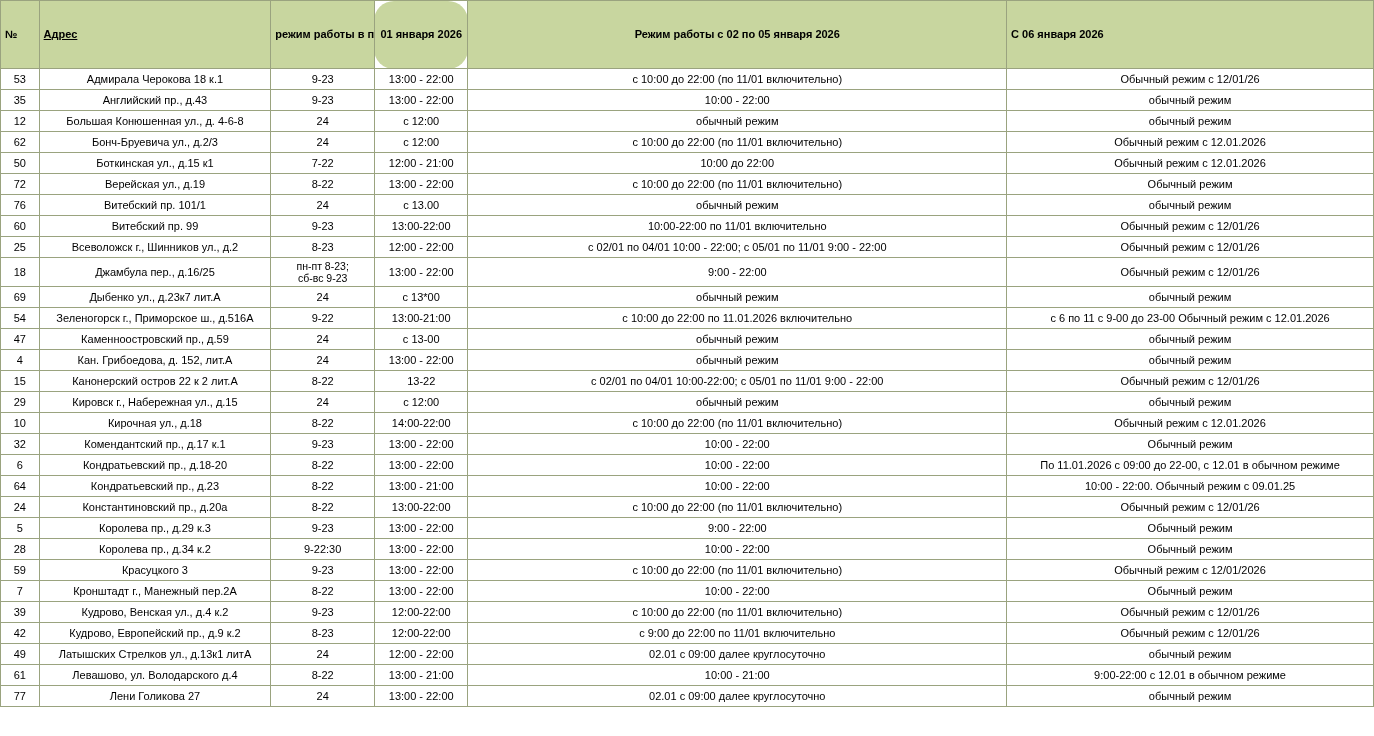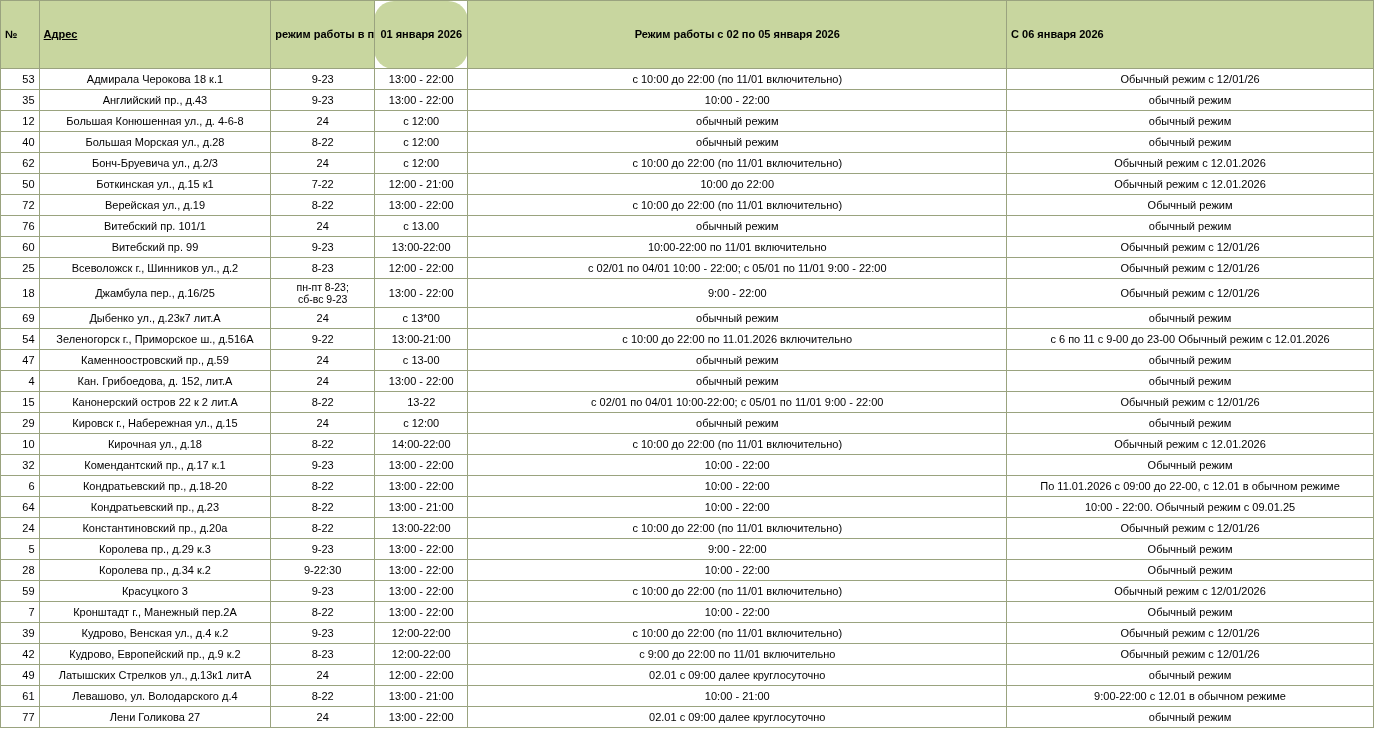--- a/index.html
+++ b/index.html
@@ -41,21 +41,21 @@
     line-height: 1.15;
   }
   th.c-num      { width: 38px;  text-align: left;   vertical-align: top; }
   th.c-addr     { width: 228px; text-align: left;   vertical-align: top; text-decoration: underline; }
   th.c-prog     { width: 102px; text-align: left;   vertical-align: top; }
   th.c-jan1     { width: 92px; text-align: center; vertical-align: top; border-radius: 20px; }
   th.c-jan2     { width: 530px; text-align: center; vertical-align: middle; }
   th.c-jan6     { width: 361px; text-align: left; vertical-align: middle; }
 
   tbody td { height: 20px; line-height: 16px; }
-  td.num   { text-align: right;   font-size: 11px; padding-left: 5px; }
+  td.num   { text-align: center;   font-size: 11px; padding-left: 5px; }
   td.addr  { text-align: center;   font-size: 11px; padding-left: 5px; }
   td.prog  { text-align: center; font-size: 11px; }
   td.jan1  { text-align: center; font-size: 11px; }
   td.jan2  { text-align: center; font-size: 11px; }
   td.jan6  { text-align: center; font-size: 11px; }
   td.multi { white-space: normal; line-height: 12px; font-size: 10.5px; }
 </style>
 </head>
 <body>
 
@@ -90,28 +90,20 @@
         </tr>
         <tr>
           <td class="num">12</td>
           <td class="addr">Большая Конюшенная ул., д. 4-6-8</td>
           <td class="prog">24</td>
           <td class="jan1">с 12:00</td>
           <td class="jan2">обычный режим</td>
           <td class="jan6">обычный режим</td>
         </tr>
         <tr>
-          <td class="num">40</td>
-          <td class="addr">Большая Морская ул., д.28</td>
-          <td class="prog">8-22</td>
-          <td class="jan1">с 12:00</td>
-          <td class="jan2">обычный режим</td>
-          <td class="jan6">обычный режим</td>
-        </tr>
-        <tr>
           <td class="num">62</td>
           <td class="addr">Бонч-Бруевича ул., д.2/3</td>
           <td class="prog">24</td>
           <td class="jan1">с 12:00</td>
           <td class="jan2">с 10:00 до 22:00 (по 11/01 включительно)</td>
           <td class="jan6">Обычный режим с 12.01.2026</td>
         </tr>
         <tr>
           <td class="num">50</td>
           <td class="addr">Боткинская ул., д.15 к1</td>

